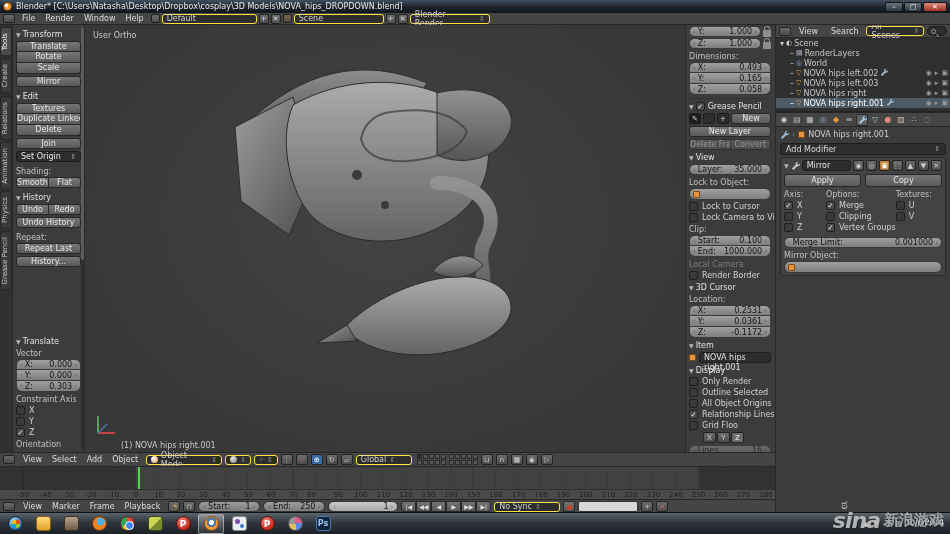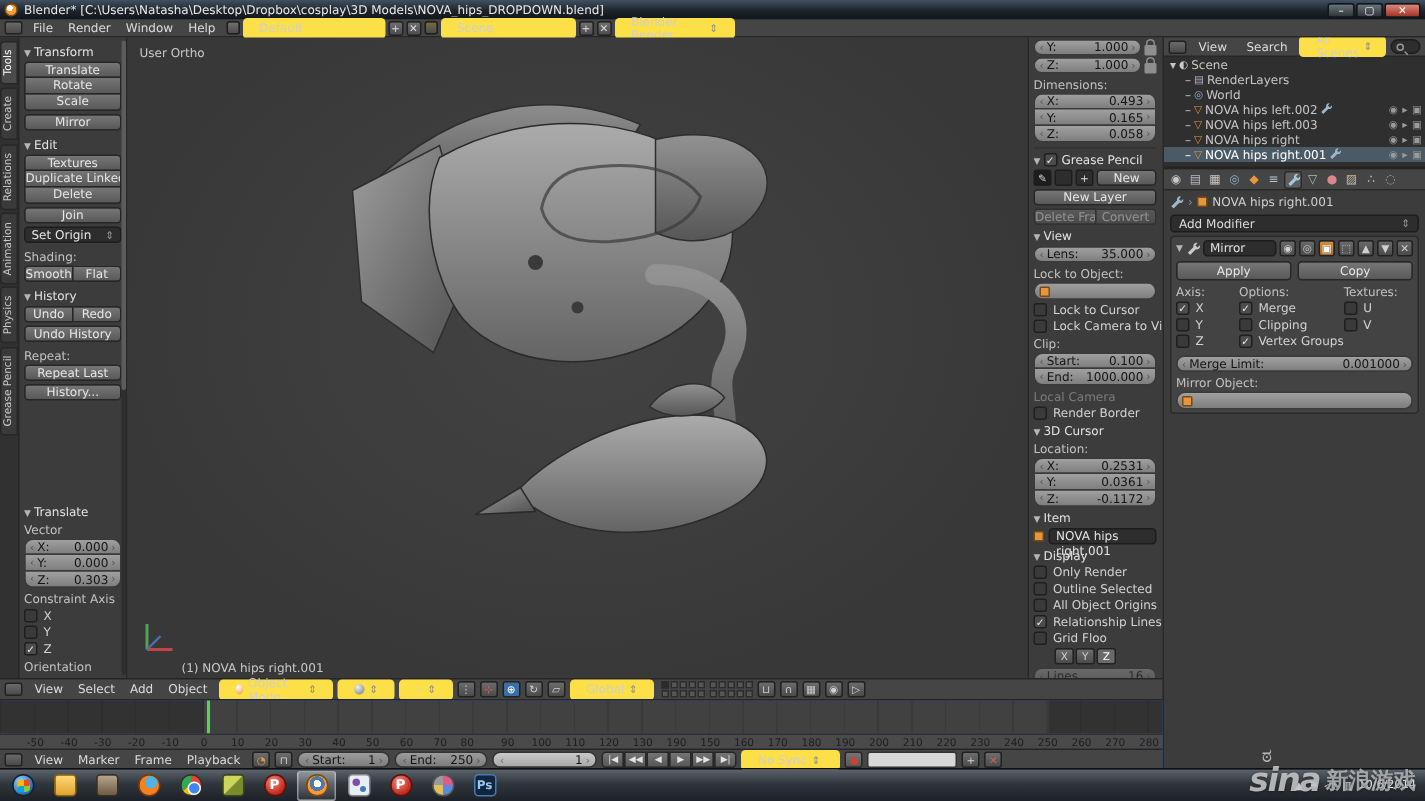--- a/index.html
+++ b/index.html
@@ -20,21 +20,21 @@
   .win-btns { display:flex; gap:1px; }
   .win-btn { width:18px; height:10px; font-size:7px; line-height:9px; text-align:center;
              color:#fff; background:linear-gradient(#6a737c,#2e343b); border:1px solid #11161b; border-radius:2px; }
   .win-btn.close { background:linear-gradient(#d98a7c,#a33325); width:24px; }
 
   
   .menubar { position:absolute; left:0; top:13px; width:950px; height:12px; background:#454545;
              border-bottom:1px solid #262626; display:flex; align-items:center; gap:2px; padding:0 3px; font-size:8px; }
   .ed-icon { width:12px; height:9px; background:linear-gradient(#6a6a6a,#4a4a4a); border:1px solid #222; border-radius:2px; flex:0 0 auto; }
   .menu-item { padding:0 5px; color:#dcdcdc; }
-  .pill { display:flex; align-items:center; height:10px; background:#2d2d2d; border:7px solid #fde047;
+  .pill { display:flex; align-items:center; height:10px; background:#2d2d2d; border:1px solid #fde047;
           border-radius:3px; padding:0 4px; color:#cfcfcf; gap:3px; }
   .pill .updn { color:#8a8a8a; font-size:7px; }
   .mini-sq { width:9px; height:9px; border:1px solid #1d1d1d; border-radius:2px;
              background:linear-gradient(#6f6f6f,#4c4c4c); }
   .tiny-btn { width:10px; height:10px; line-height:9px; text-align:center; font-size:7px; color:#ddd;
               background:linear-gradient(#6f6f6f,#4c4c4c); border:1px solid #222; border-radius:2px; }
   .stats-pill { margin-left:6px; display:flex; align-items:center; gap:4px; background:#2b2b2b;
                 border-radius:8px; padding:1px 8px; color:#b4b4b4; font-size:8px; }
   .blender-dot { width:8px; height:8px; border-radius:50%;
                  background:radial-gradient(circle at 40% 40%, #fff 0 1.5px, #f79a37 1.5px 100%); }
@@ -442,21 +442,21 @@
       <div class="btn" style="flex:1;margin:0">New</div>
     </div>
     <div class="btn">New Layer</div>
     <div class="btn-row" style="opacity:.5">
       <div class="btn">Delete Fra...</div>
       <div class="btn">Convert</div>
     </div>
     <div class="ph"><span class="tri">▼</span><span>View</span></div>
     <div class="nfield">
         <span class="arr">‹</span>
-        <span class="fl">Lens:</span>
+        <span class="fl">Layer:</span>
         <span class="fv">35.000</span>
         <span class="arr">›</span>
       </div>
     <div class="plabel">Lock to Object:</div>
     <div class="obj-field" style="margin-bottom:2px">
         <span class="cube"></span>
       </div>
     <div class="check">
         <span class="box"></span>
         <span>Lock to Cursor</span>

